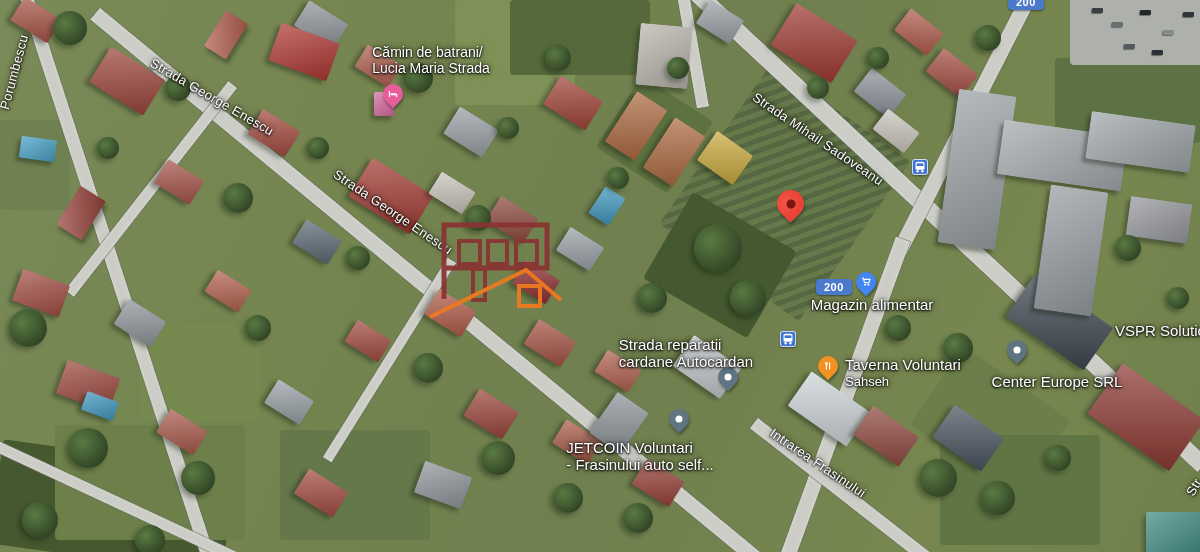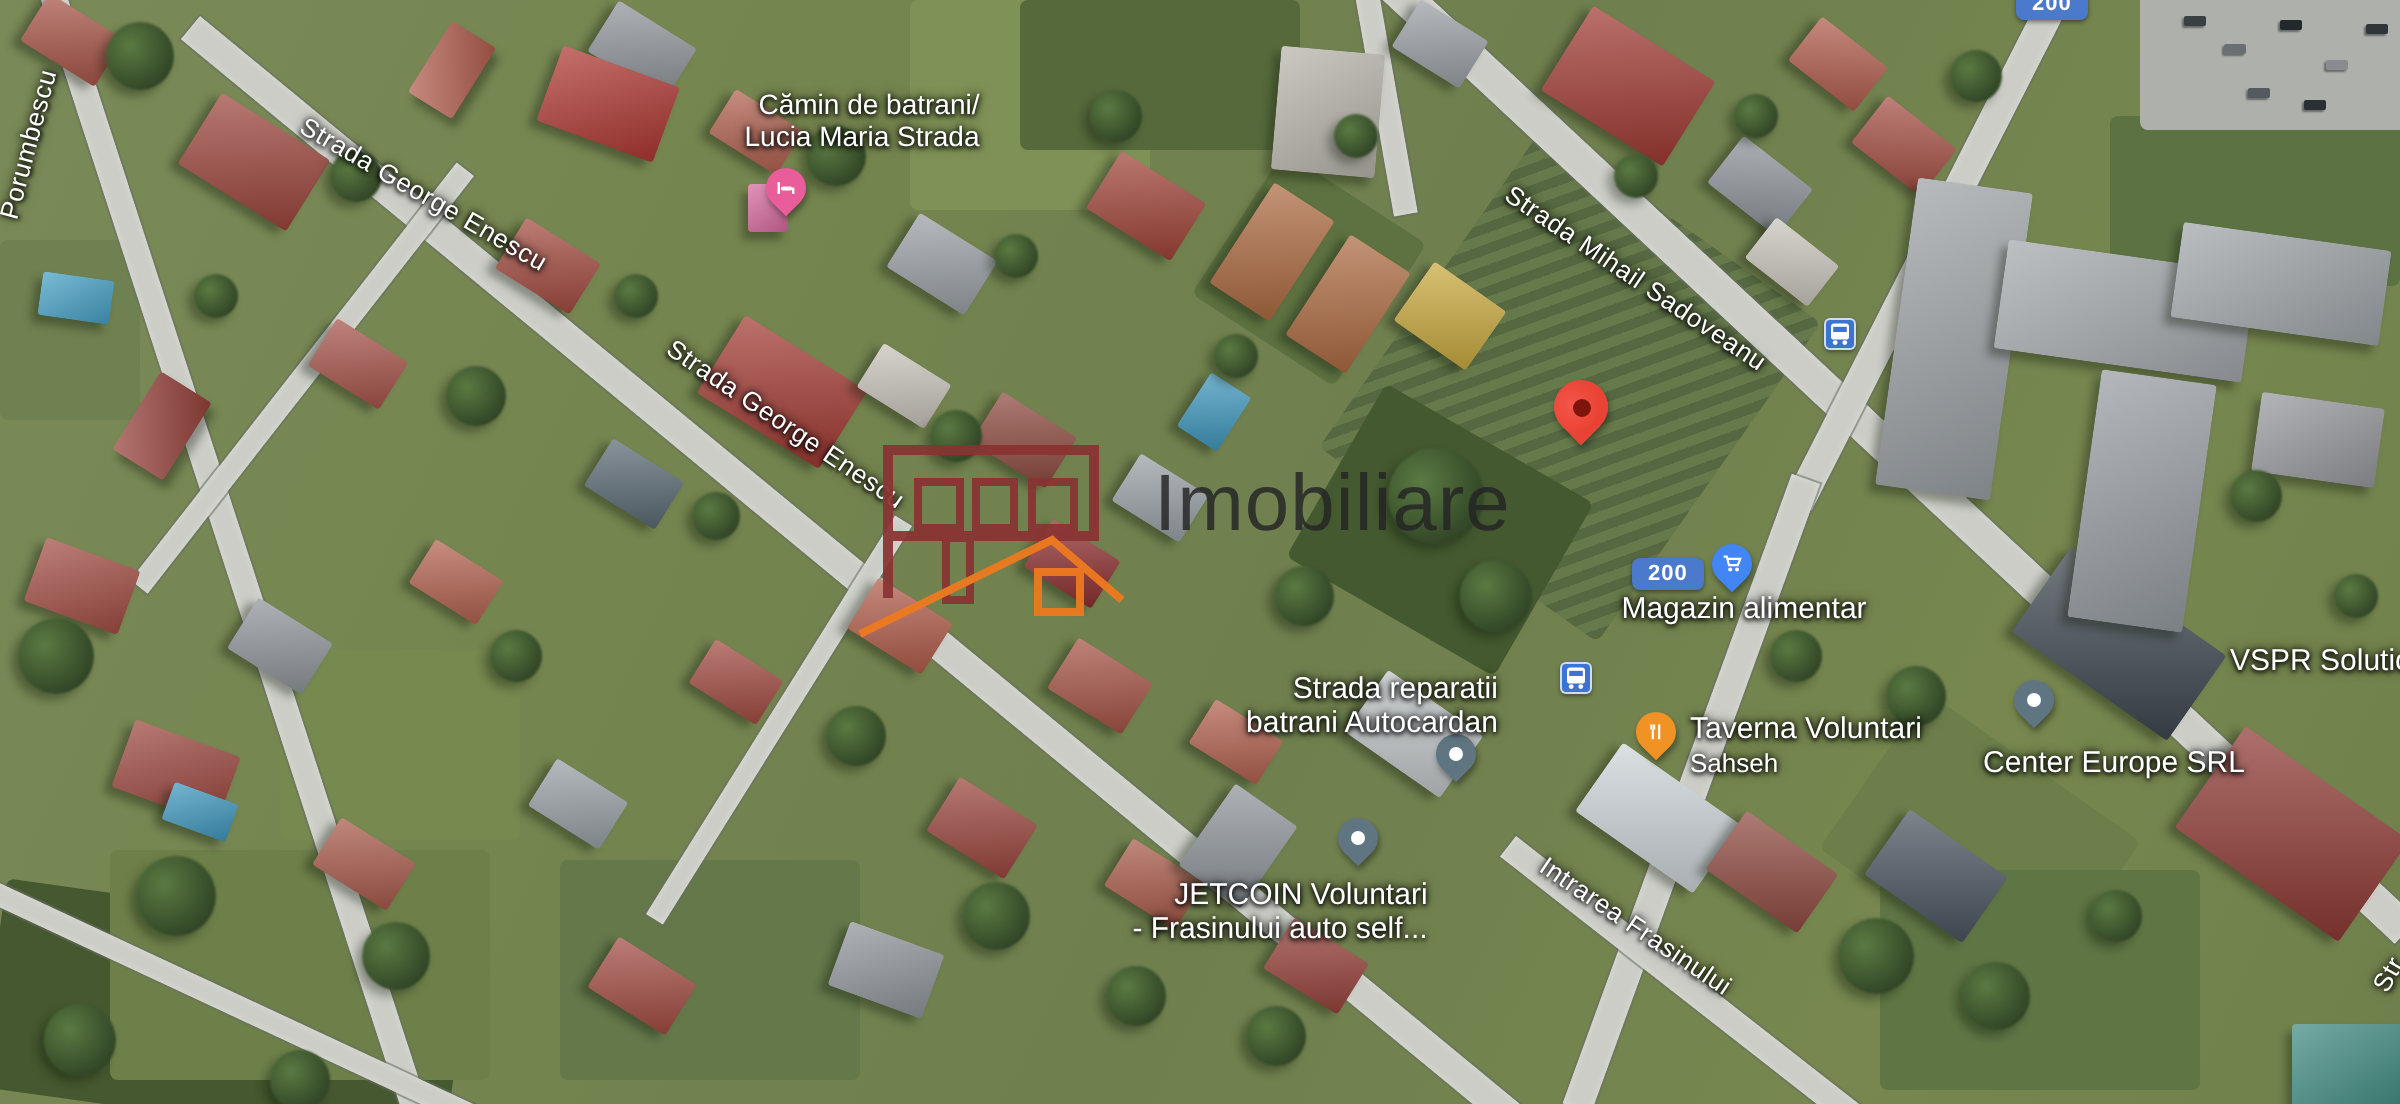--- a/index.html
+++ b/index.html
@@ -16,21 +16,21 @@
     box-shadow:-3px 4px 4px rgba(20,30,15,.38);}
   .car{position:absolute;z-index:4;border-radius:1px;box-shadow:-1px 1px 1px rgba(0,0,0,.4);}
   .tree{position:absolute;z-index:4;border-radius:50%;filter:blur(.6px);
     background:radial-gradient(circle at 35% 35%,#5a7a42,#314526 75%);
     box-shadow:-3px 3px 5px rgba(10,20,5,.35);}
   
   .street-label{position:absolute;z-index:7;color:#fff;font-size:13px;font-weight:500;
     letter-spacing:.4px;white-space:nowrap;
     text-shadow:0 0 3px rgba(0,0,0,.95),0 1px 2px rgba(0,0,0,.9),0 0 6px rgba(0,0,0,.6);}
   .place-label{position:absolute;z-index:7;color:#fff;font-size:15px;font-weight:500;
-    line-height:17px;text-align:right;transform:translateX(-50%);white-space:nowrap;
+    line-height:17px;text-align:left;transform:translateX(-50%);white-space:nowrap;
     text-shadow:0 0 3px rgba(0,0,0,.95),0 1px 2px rgba(0,0,0,.9),0 0 6px rgba(0,0,0,.6);}
   .place-label.left{transform:none;text-align:left;}
   .place-label .l2{font-size:13px;}
   .place-label .l2:empty{display:none;}
   
   .route-badge{position:absolute;z-index:7;background:#4b79cb;color:#fff;font-size:11px;
     font-weight:bold;letter-spacing:.5px;padding:2px 8px;border-radius:4px;
     box-shadow:0 1px 2px rgba(0,0,0,.45);}
   .bus-stop{position:absolute;z-index:7;width:16px;height:16px;border-radius:3px;
     background:#3d74d1;border:1px solid rgba(255,255,255,.75);
@@ -201,21 +201,21 @@
   <div class="place-label" style="left:872px;top:296px;">
     <div class="l1">Magazin alimentar</div>
 
   </div>
   <div class="place-label left" style="left:845px;top:356px;">
     <div class="l1">Taverna Voluntari</div>
     <div class="l2">Sahseh</div>
   </div>
   <div class="place-label" style="left:686px;top:336px;">
     <div class="l1">Strada reparatii</div>
-    <div class="l2" style="font-size:15px;">batrani Autocardan</div>
+    <div class="l2" style="font-size:15px;">cardane Autocardan</div>
   </div>
   <div class="place-label" style="left:640px;top:439px;">
     <div class="l1">JETCOIN Voluntari</div>
     <div class="l2" style="font-size:15px;">- Frasinului auto self...</div>
   </div>
   <div class="place-label" style="left:1057px;top:373px;">
     <div class="l1">Center Europe SRL</div>
 
   </div>
   <div class="place-label left" style="left:1115px;top:322px;">
@@ -309,16 +309,15 @@
         <rect x="88" y="19" width="21" height="23" stroke-width="4"></rect>
         <path d="M16 46 v31"></path>
         <rect x="45" y="47" width="12" height="31" stroke-width="4"></rect>
       </g>
       <g fill="none" stroke-width="4" stroke="#f07a1e">
         <path d="M2 95 L98 48 L133 78"></path>
         <rect x="91" y="64" width="21" height="20"></rect>
       </g>
     </svg>
     <div id="wm-text">
-      <div>Imobiliare</div>
     </div>
   </div>
 </div>
 
 </body></html>

